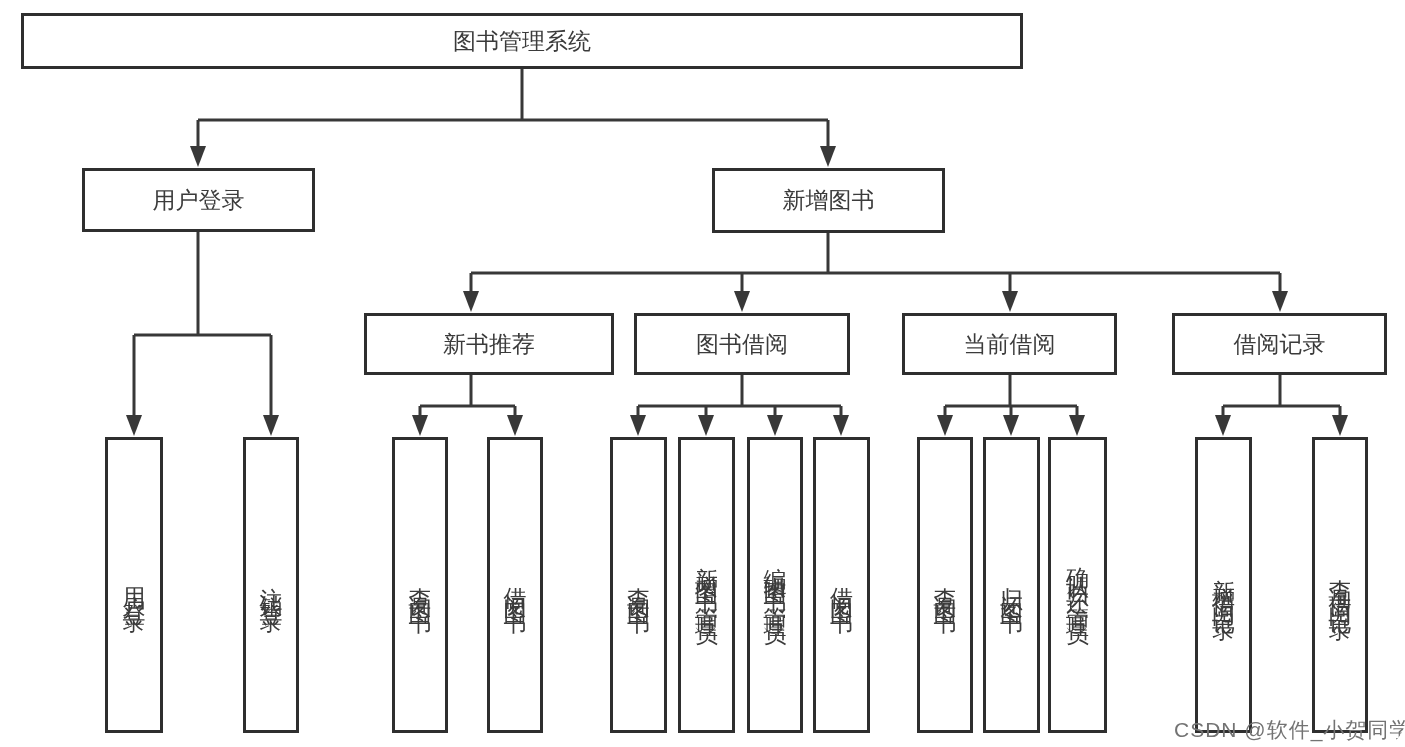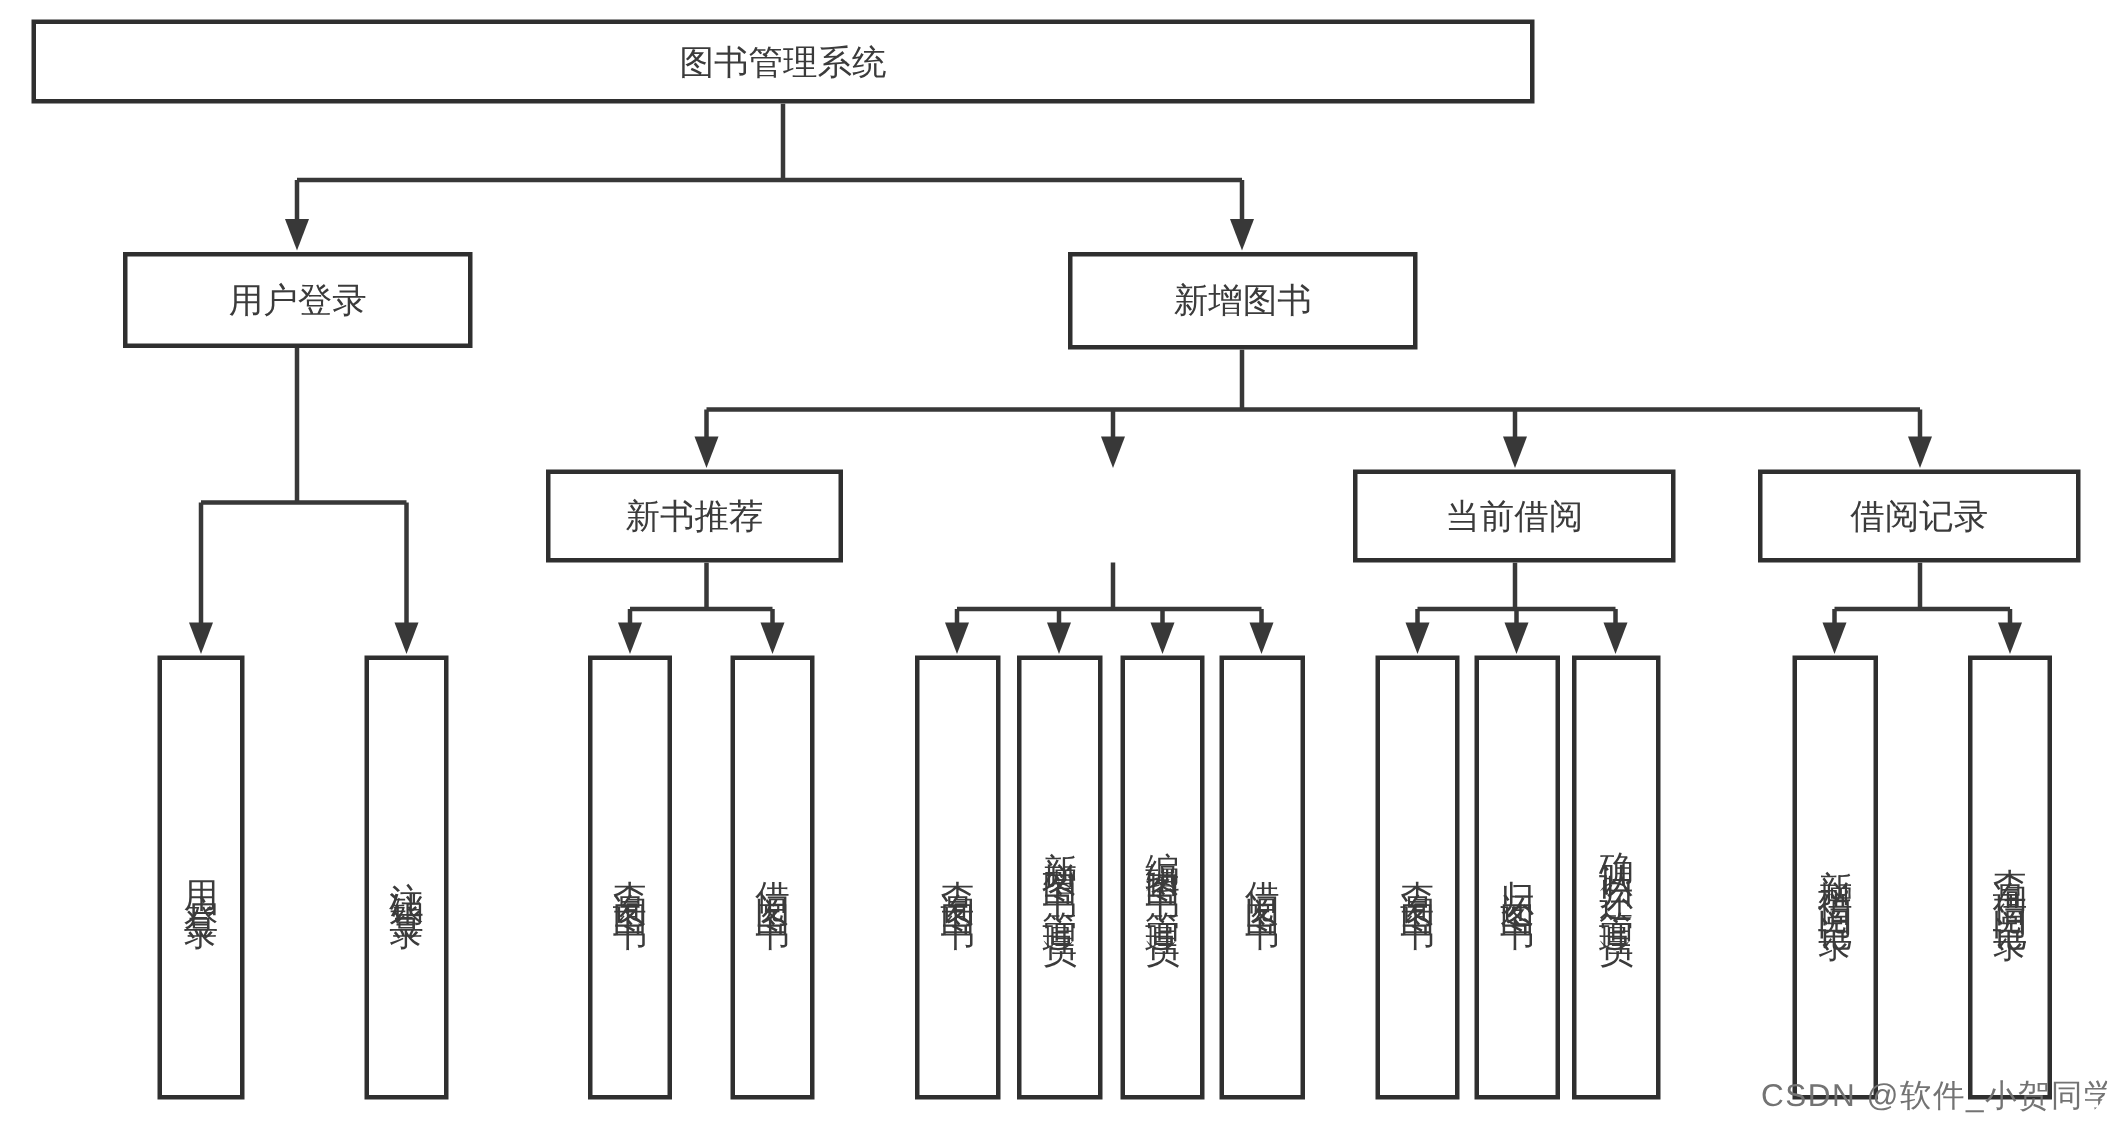--- a/index.html
+++ b/index.html
@@ -80,21 +80,22 @@
     <polygon points="1069,415 1085,415 1077,436"></polygon>
     <polygon points="1215,415 1231,415 1223,436"></polygon>
     <polygon points="1332,415 1348,415 1340,436"></polygon>
   </svg>
 
   <div class="box" style="left:21px;top:13px;width:1002px;height:56px;">图书管理系统</div>
 
   <div class="box" style="left:82px;top:168px;width:233px;height:64px;">用户登录</div>
   <div class="box" style="left:712px;top:168px;width:233px;height:65px;">新增图书</div>
 
-  <div class="box" style="left:364px;top:313px;width:198px;height:62px;">新书推荐</div>
+  <div class="box" style="left:364px;top:313px;width:250px;height:62px;">新书推荐</div>
+  <div class="box" style="left:634px;top:313px;width:216px;height:62px;">图书借阅</div>
   <div class="box" style="left:902px;top:313px;width:215px;height:62px;text-align:right;">当前借阅</div>
   <div class="box" style="left:1172px;top:313px;width:215px;height:62px;">借阅记录</div>
 
   <div class="vbox" style="left:105px;top:437px;width:58px;height:296px;">用户登录</div>
   <div class="vbox" style="left:243px;top:437px;width:56px;height:296px;">注销登录</div>
 
   <div class="vbox" style="left:392px;top:437px;width:56px;height:296px;">查询图书</div>
   <div class="vbox" style="left:487px;top:437px;width:56px;height:296px;">借阅图书</div>
 
   <div class="vbox" style="left:610px;top:437px;width:57px;height:296px;">查询图书</div>

